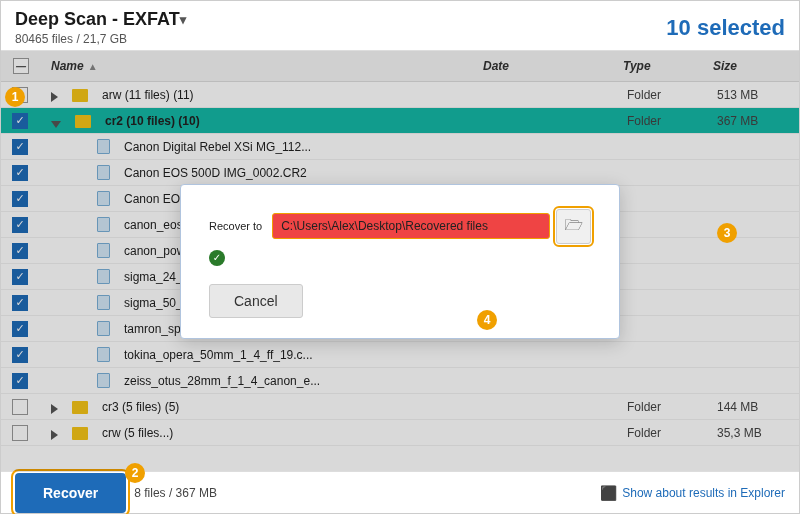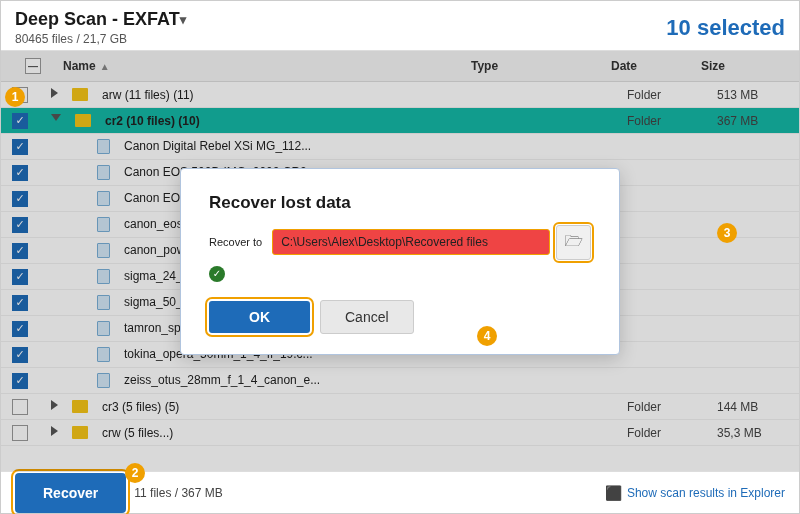--- a/index.html
+++ b/index.html
@@ -56,24 +56,25 @@
     .table-container {
       flex: 1;
       overflow: hidden;
       position: relative;
     }
     .table-header {
       display: grid;
       grid-template-columns: 38px 1fr 140px 90px 90px;
       background: #f5f5f5;
       border-bottom: 1px solid #ddd;
-      padding: 5px 16px;
+      padding: 5px 4px;
       font-size: 12px;
       color: #333;
       font-weight: 600;
+      font-style: italic;
     }
     .table-header-cell {
       padding: 2px 8px;
       display: flex;
       align-items: center;
     }
     .table-header-cell.name-col {
       gap: 4px;
     }
     .sort-arrow { font-size: 10px; color: #888; }
@@ -137,21 +138,21 @@
     }
     .cb.indeterminate::after {
       content: '—';
       color: #555;
       font-size: 10px;
     }
 
     
     .row-name {
       display: flex;
-      align-items: flex-start;
+      align-items: flex-end;
       gap: 10px;
     }
     .triangle {
       display: inline-block;
       width: 0; height: 0;
       border-top: 5px solid transparent;
       border-bottom: 5px solid transparent;
       cursor: pointer;
       flex-shrink: 0;
     }
@@ -352,22 +353,22 @@
   <div class="table-container" style="flex:1; position:relative; overflow:hidden;">
 
     <div class="table-header">
       <div class="table-header-cell check-cell">
         <div class="cb indeterminate"></div>
       </div>
       <div class="table-header-cell name-col">
         <span>Name</span>
         <span class="sort-arrow">▲</span>
       </div>
+      <div class="table-header-cell">Date</div>
       <div class="table-header-cell">Type</div>
-      <div class="table-header-cell">Date</div>
       <div class="table-header-cell">Size</div>
     </div>
 
     <div class="table-body" id="table-body-rows">
     <div class="table-row">
           <div class="cell check-cell">
             <div class="cb"></div>
           </div>
           <div class="cell">
             <div class="row-name" style="padding-left: 4px;">
@@ -572,50 +573,48 @@
             </div>
           </div>
           <div class="cell"></div>
           <div class="cell type-cell">Folder</div>
           <div class="cell size-cell">35,3 MB</div>
         </div>
       </div>
 
     <div class="modal-overlay">
       <div class="modal">
-        <div class="modal-title">Recover lost data</div>
         <div class="modal-recover-row">
           <span class="modal-recover-label">Recover to</span>
           <input class="modal-recover-input" type="text" value="C:\Users\Alex\Desktop\Recovered files" style="">
           <button class="modal-browse-btn">
             <span>🗁</span>
           </button>
         </div>
         <div class="modal-status">
           <span class="check-circle">✓</span>
         </div>
         <div class="modal-actions">
-          <button class="modal-ok-btn">OK</button>
           <button class="modal-cancel-btn">Cancel</button>
         </div>
 
         <div class="ann-badge" style="bottom: 8px; left: 296px;">4</div>
       </div>
 
       <div class="ann-badge" style="position: absolute; top: 172px; right: 62px; z-index: 300;">3</div>
     </div>
 
     <div class="ann-badge" style="top: 36px; left: 4px;">1</div>
   </div>
 
   <div class="bottom-bar">
     <div style="display:flex; align-items:center; gap:8px; position:relative;">
       <button class="recover-btn">Recover</button>
 
       <div class="ann-badge" style="position:absolute; top:-10px; left:110px;">2</div>
-      <span class="bottom-info">11 files / 367 MB</span>
+      <span class="bottom-info">8 files / 367 MB</span>
     </div>
     <a class="show-results-link">
       <span style="font-size:14px;">⬛</span>
-      <span>Show scan results in Explorer</span>
+      <span>Show about results in Explorer</span>
     </a>
   </div>
 </div>
 
 </body></html>

